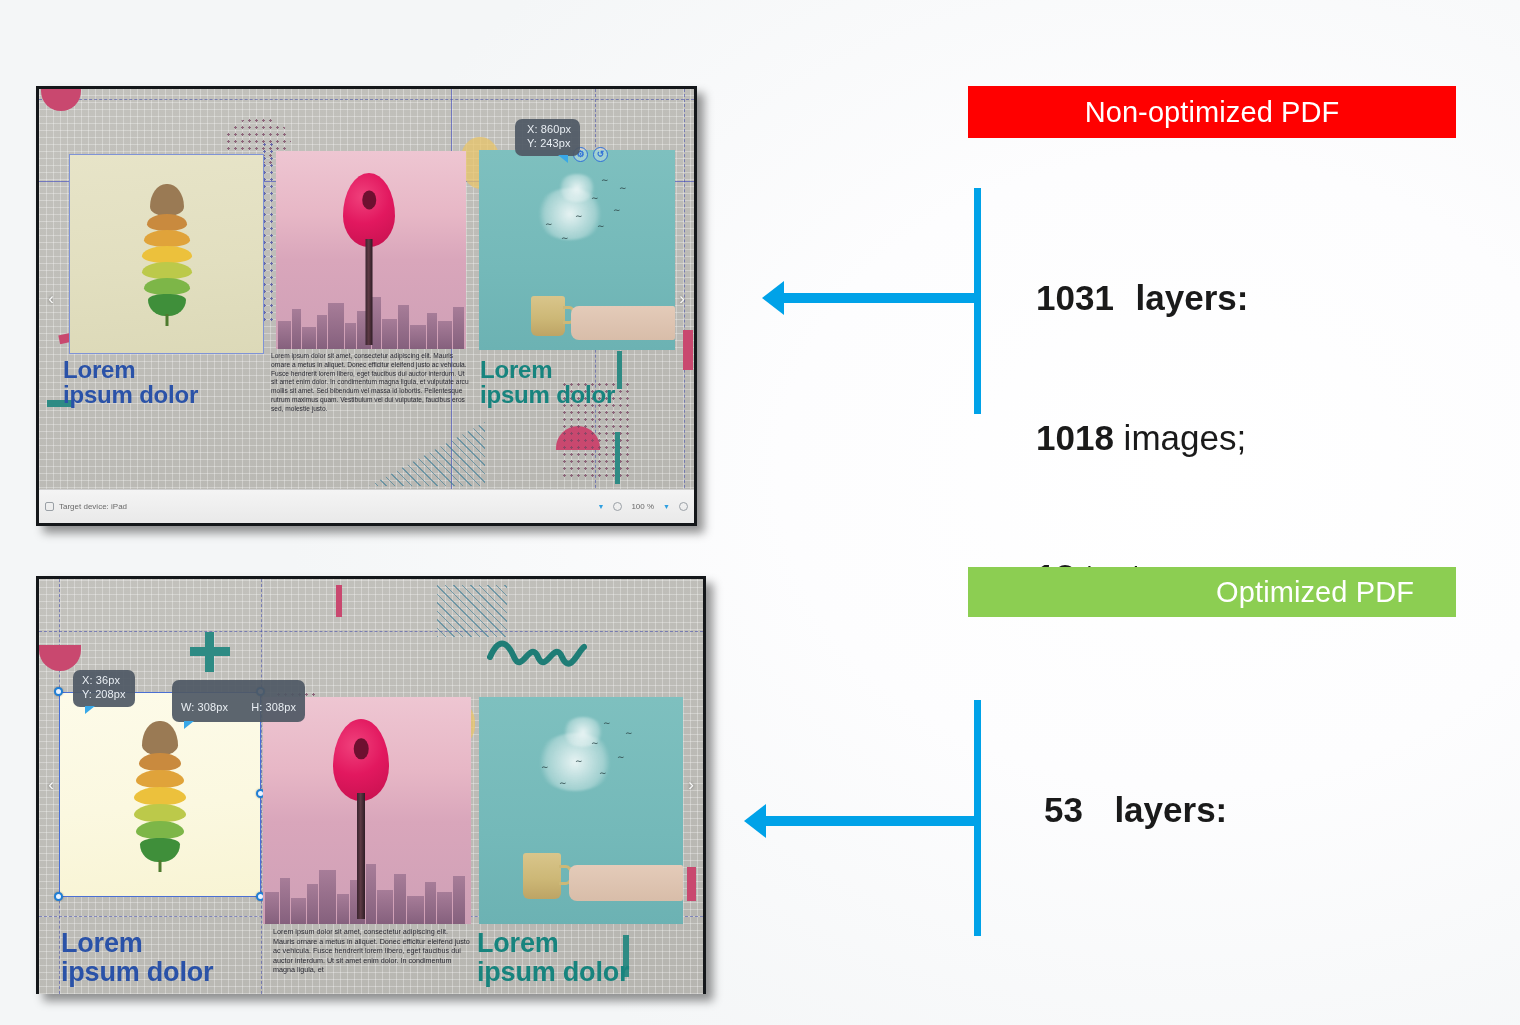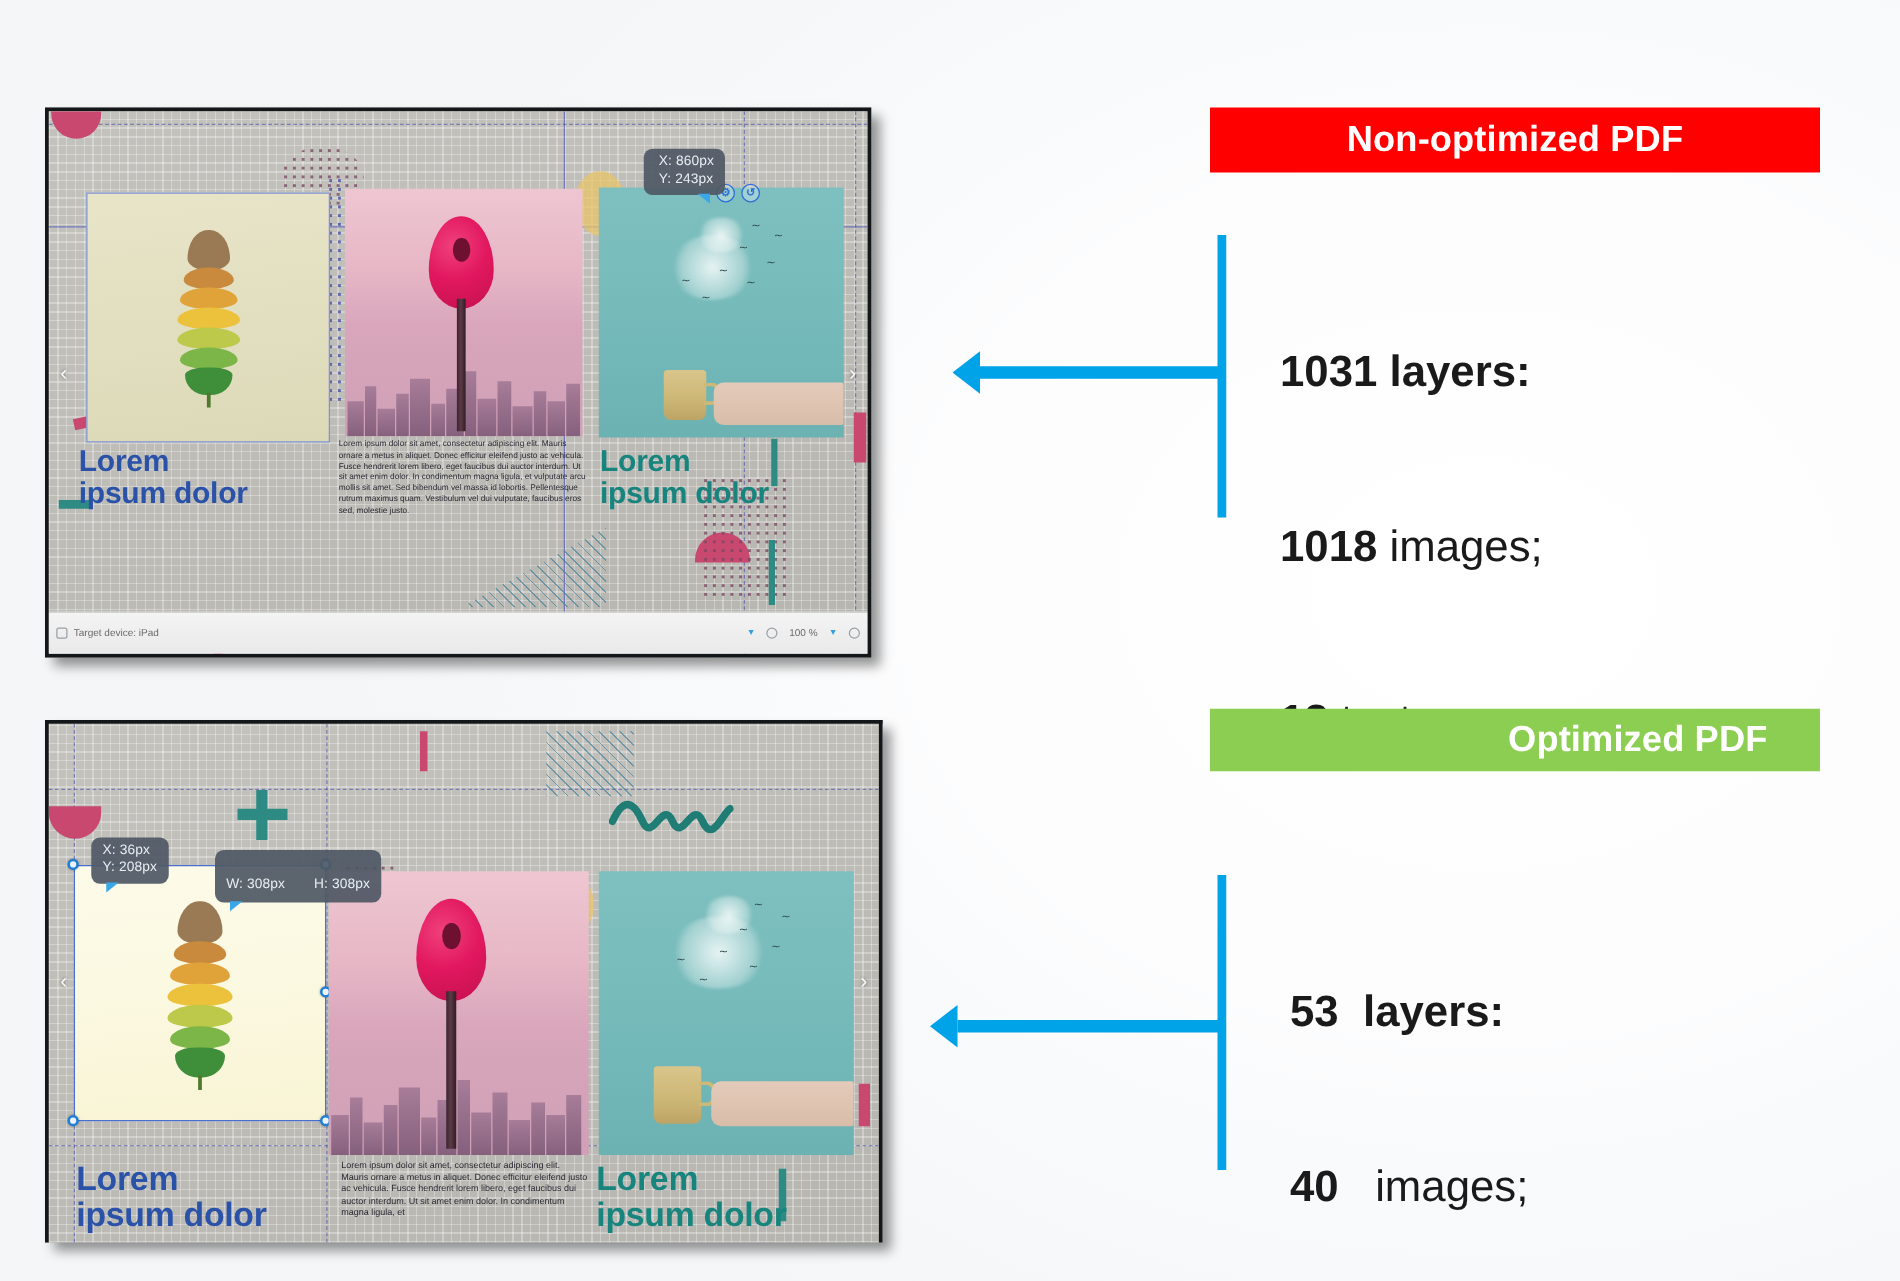--- a/index.html
+++ b/index.html
@@ -234,42 +234,42 @@
     display:inline-block; width:9px; height:9px;
     border:1px solid #9aa0a6; border-radius:2px;
   }
   .sb-ico.round { border-radius:50%; }
   .sb-caret { color:#2f9fe0; font-size:7px; }
 
   
   .badge {
     position:absolute;
     color:#ffffff;
-    font-weight:700;
+    font-weight:400;
     font-size:29px;
     letter-spacing:.1px;
     display:flex; align-items:center;
     padding:0 22px;
   }
   .badge-red   { background:#FF0000; justify-content:center; }
   .badge-green { background:#8CCE52; justify-content:flex-end; padding-right:42px; }
 
   .stat-block { position:absolute; }
   .stat-rule {
     position:absolute; left:0; top:0; width:7px; height:100%;
     background:#00A2E8;
   }
   .stat-text {
     position:absolute; left:0; top:0;
     font-size:35px;
     line-height:1.33;
     color:#1a1a1a;
     white-space:pre;
   }
-  .stat-text b { font-weight:800; }
+  .stat-text b { font-weight:800;margin-left:12px; }
 
   
   .arrow { position:absolute; height:10px; background:#00A2E8; }
   .arrow::before {
     content:""; position:absolute; left:-22px; top:50%;
     transform:translateY(-50%);
     border-right:22px solid #00A2E8;
     border-top:17px solid transparent;
     border-bottom:17px solid transparent;
   }
@@ -523,19 +523,18 @@
   </div>
 
   <div class="badge badge-green" style="left:968px;top:567px;width:488px;height:50px;">Optimized PDF</div>
 
   <div class="arrow" style="left:766px;top:816px;width:212px;"></div>
 
   <div class="stat-block" style="left:974px;top:700px;width:420px;height:236px;">
     <div class="stat-rule"></div>
     <div class="stat-text" style="left:58px;top:-6px;">
       <div><b>53</b><b>  layers:</b></div>
-      <div><b>40</b><span>   images;</span></div>
       
       
     </div>
   </div>
 
 </div>
 
 </body></html>

